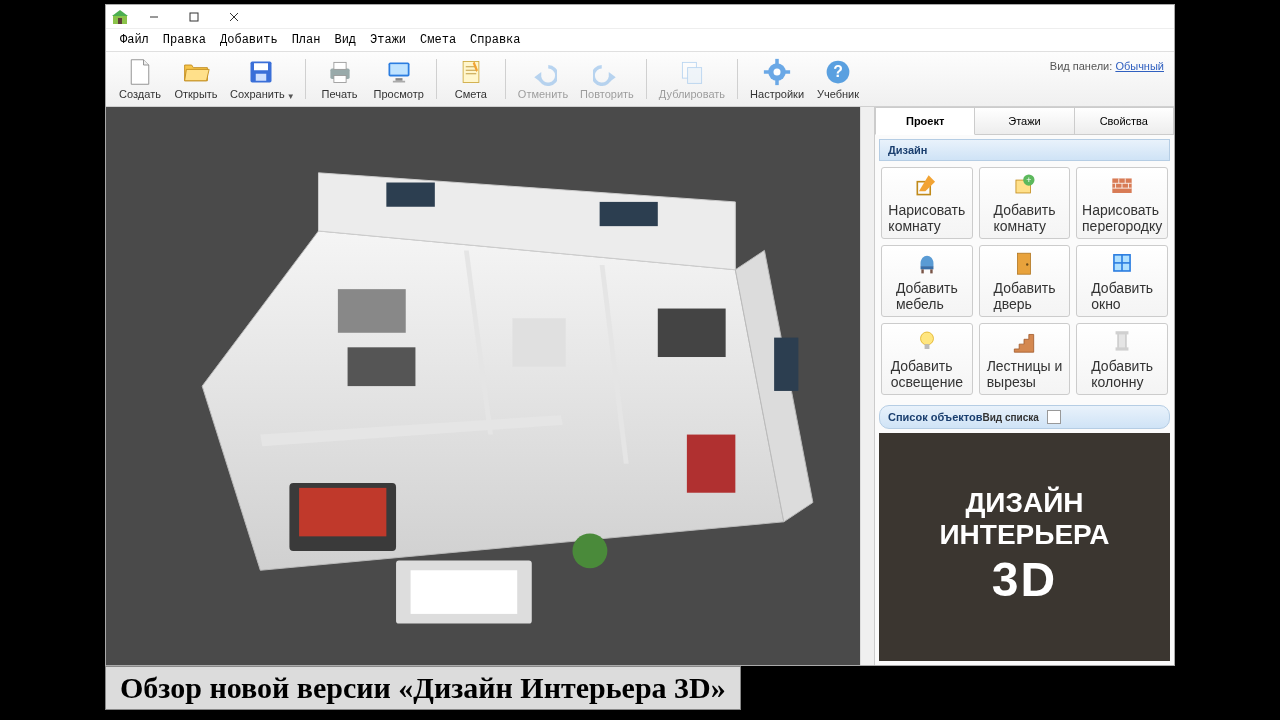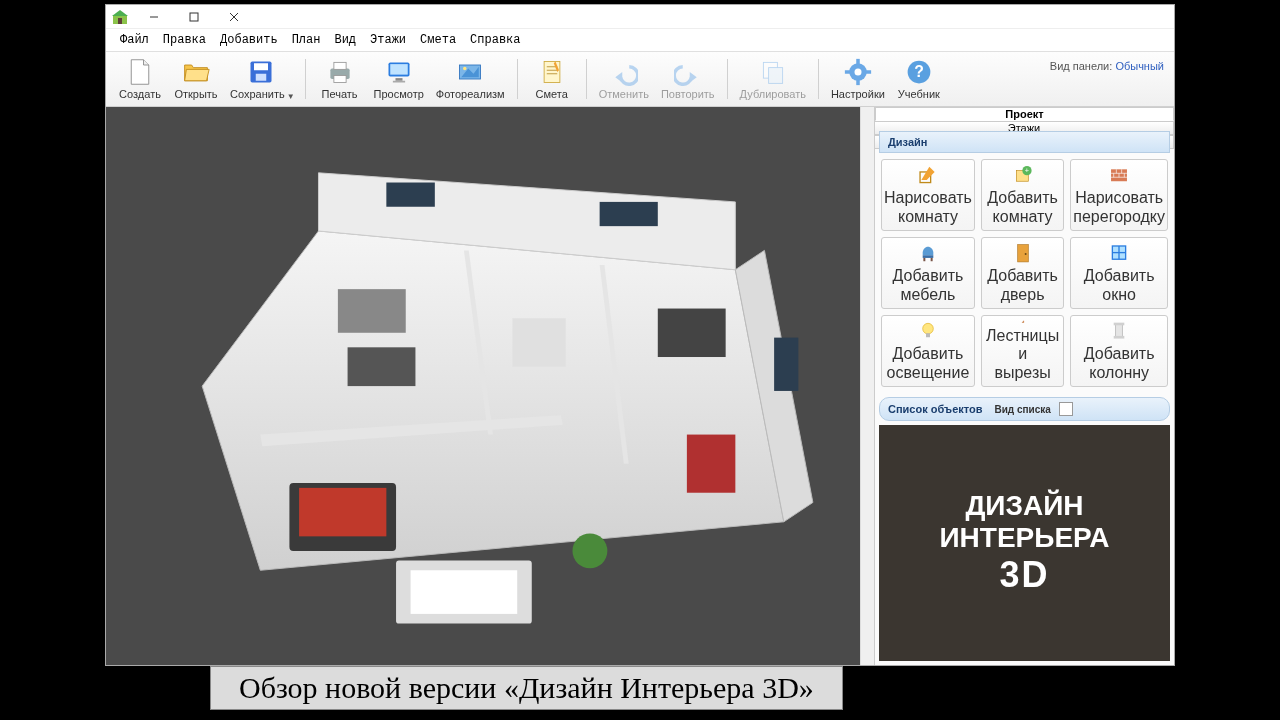--- a/index.html
+++ b/index.html
@@ -14,41 +14,41 @@
 .menu-bar { height: 22px; display: flex; align-items: center; padding: 0 8px; gap: 2px; }
 .menu-item { padding: 2px 6px; cursor: pointer; font-size: 12px; font-family: Liberation Mono, monospace; }
 .toolbar { height: 56px; display: flex; align-items: center; padding: 2px 6px; border-top: 1px solid #e0e0e0; border-bottom: 1px solid #d0d0d0; background: linear-gradient(#fdfdfd, #f0f0f0); position: relative; }
 .tool-btn { display: flex; flex-direction: column; align-items: center; justify-content: center; padding: 2px 4px; margin: 0 1px; border: 1px solid transparent; border-radius: 3px; cursor: pointer; min-width: 54px; }
 .tool-btn.disabled { opacity: 0.45; cursor: default; }
 .tool-icon { width: 28px; height: 28px; margin-bottom: 2px; }
 .tool-label { font-size: 11px; color: #333; white-space: nowrap; }
 .tool-sep { width: 1px; height: 40px; background: #d0d0d0; margin: 0 6px; }
 .drop-arrow { font-size: 8px; color: #555; position: relative; left: 2px; top: 1px;}
 .panel-type { position: absolute; right: 10px; top: 8px; font-size: 11px; color: #555; }
-.panel-type a { color: #3060c0; cursor: pointer; }
+.panel-type a { color: #3060c0; text-decoration: underline; cursor: pointer; }
 .main-area { flex: 1; display: flex; overflow: hidden; }
 .viewport { flex: 1; background: #4a4a4a; position: relative; display:flex; align-items:center; justify-content:center; }
 .scrollbar-v { width: 14px; background: #f0f0f0; border-left: 1px solid #ddd; }
 .side-panel { width: 300px; background: #fbfbfb; border-left: 1px solid #ccc; display: flex; flex-direction: column; }
-.side-tabs { display: flex; height: 20px; background: #f5f5f5; flex-direction: column; }
+.side-tabs { display: flex; height: 28px; background: #f5f5f5; }
 .side-tab { flex: 1; display: flex; align-items: center; justify-content: center; border: 1px solid #ccc; border-left: none; cursor: pointer; font-size: 11px; background: linear-gradient(#fff,#ededed);}
 .side-tab:first-child{ border-left:1px solid #ccc; }
 .side-tab.active { background:#fff; border-bottom-color:#fff; font-weight:bold;}
 .section-header { background: linear-gradient(#e9f2fb, #cfe3f6); border: 1px solid #b5cde4; padding: 4px 8px; font-weight: bold; color: #1a3e6e; font-size: 11px; display:flex; align-items:center; justify-content:space-between; margin:4px 4px 0 4px;}
 .design-grid { display: grid; grid-template-columns: repeat(3, 1fr); gap: 6px; padding: 6px; }
 .design-btn { border: 1px solid #ccc; border-radius: 3px; background: linear-gradient(#fff,#f4f4f4); height: 72px; display:flex; flex-direction:column; align-items:center; justify-content:center; cursor:pointer; padding:4px 2px;}
 .design-btn .d-icon { width:28px; height:28px; margin-bottom:4px;}
-.design-btn .d-label { font-size:16px; color:#333; text-align:center; line-height:1.15;}
+.design-btn .d-label { font-size:14px; color:#333; line-height:1.15;}
 .obj-list-header { display:flex; align-items:center; justify-content:flex-start;border-radius:10px; }
 .obj-list-body { flex: 1; margin: 4px; background:#3b3630; display:flex; align-items:center; justify-content:center; position:relative; overflow:hidden;}
 .promo { color:#fff; font-family: Arial, sans-serif; font-weight:bold; text-align:center; font-size:28px; line-height:1.15;}
-.promo .big { font-size:36px; letter-spacing:2px;}
-.caption-box { background:#dcdcdc; border:1px solid #888; margin-left:105px; padding:4px 28px; font-size:30px; font-family: "Times New Roman", serif; }
+.promo .big { font-size:48px; letter-spacing:2px;}
+.caption-box { background:#dcdcdc; border:1px solid #888; padding:4px 14px; font-size:30px; font-family: "Times New Roman", serif; font-weight: bold; }
 .floorplan { width:90%; height:90%; }
-.list-toggle{ font-size:10px; color:#333; display:flex; align-items:center; gap:8px;margin-left:12px;}
+.list-toggle{ font-size:10px; color:#333; display:flex; align-items:center; gap:8px;}
 .list-toggle .sq{ width:14px; height:14px; border:1px solid #999; background:#fff;}
 </style>
 </head>
 <body>
 
 <div class="black-frame">
   <div class="app-window">
 
     <div class="title-bar">
       <svg class="app-icon" viewBox="0 0 16 16">
@@ -120,28 +120,20 @@
         <span class="tool-label">Печать</span>
       </div>
       <div class="tool-btn">
         <svg class="tool-icon" viewBox="0 0 32 32">
             <rect x="4" y="5" width="24" height="16" rx="2" fill="#2b7de0"></rect>
             <rect x="6" y="7" width="20" height="12" fill="#bfe3ff"></rect>
             <rect x="12" y="23" width="8" height="3" fill="#888"></rect>
             <rect x="9" y="26" width="14" height="2" fill="#aaa"></rect>
           </svg>
         <span class="tool-label">Просмотр</span>
-      </div>
-      <div class="tool-btn">
-        <svg class="tool-icon" viewBox="0 0 32 32">
-            <rect x="4" y="8" width="24" height="16" fill="#7bb6e8" stroke="#2f74bf"></rect>
-            <polygon points="6,22 14,12 20,18 26,10 26,22" fill="#4a93d6"></polygon>
-            <circle cx="10" cy="12" r="2" fill="#ffe680"></circle>
-          </svg>
-        <span class="tool-label">Фотореализм</span>
       </div>
       <div class="tool-sep"></div>
       <div class="tool-btn">
         <svg class="tool-icon" viewBox="0 0 32 32">
             <rect x="7" y="4" width="18" height="24" fill="#fff6cc" stroke="#cda93e"></rect>
             <line x1="10" y1="10" x2="22" y2="10" stroke="#b89030"></line>
             <line x1="10" y1="14" x2="22" y2="14" stroke="#b89030"></line>
             <line x1="10" y1="18" x2="22" y2="18" stroke="#b89030"></line>
             <path d="M20 4l4 10-2 2-4-10z" fill="#f2a333"></path>
           </svg>

